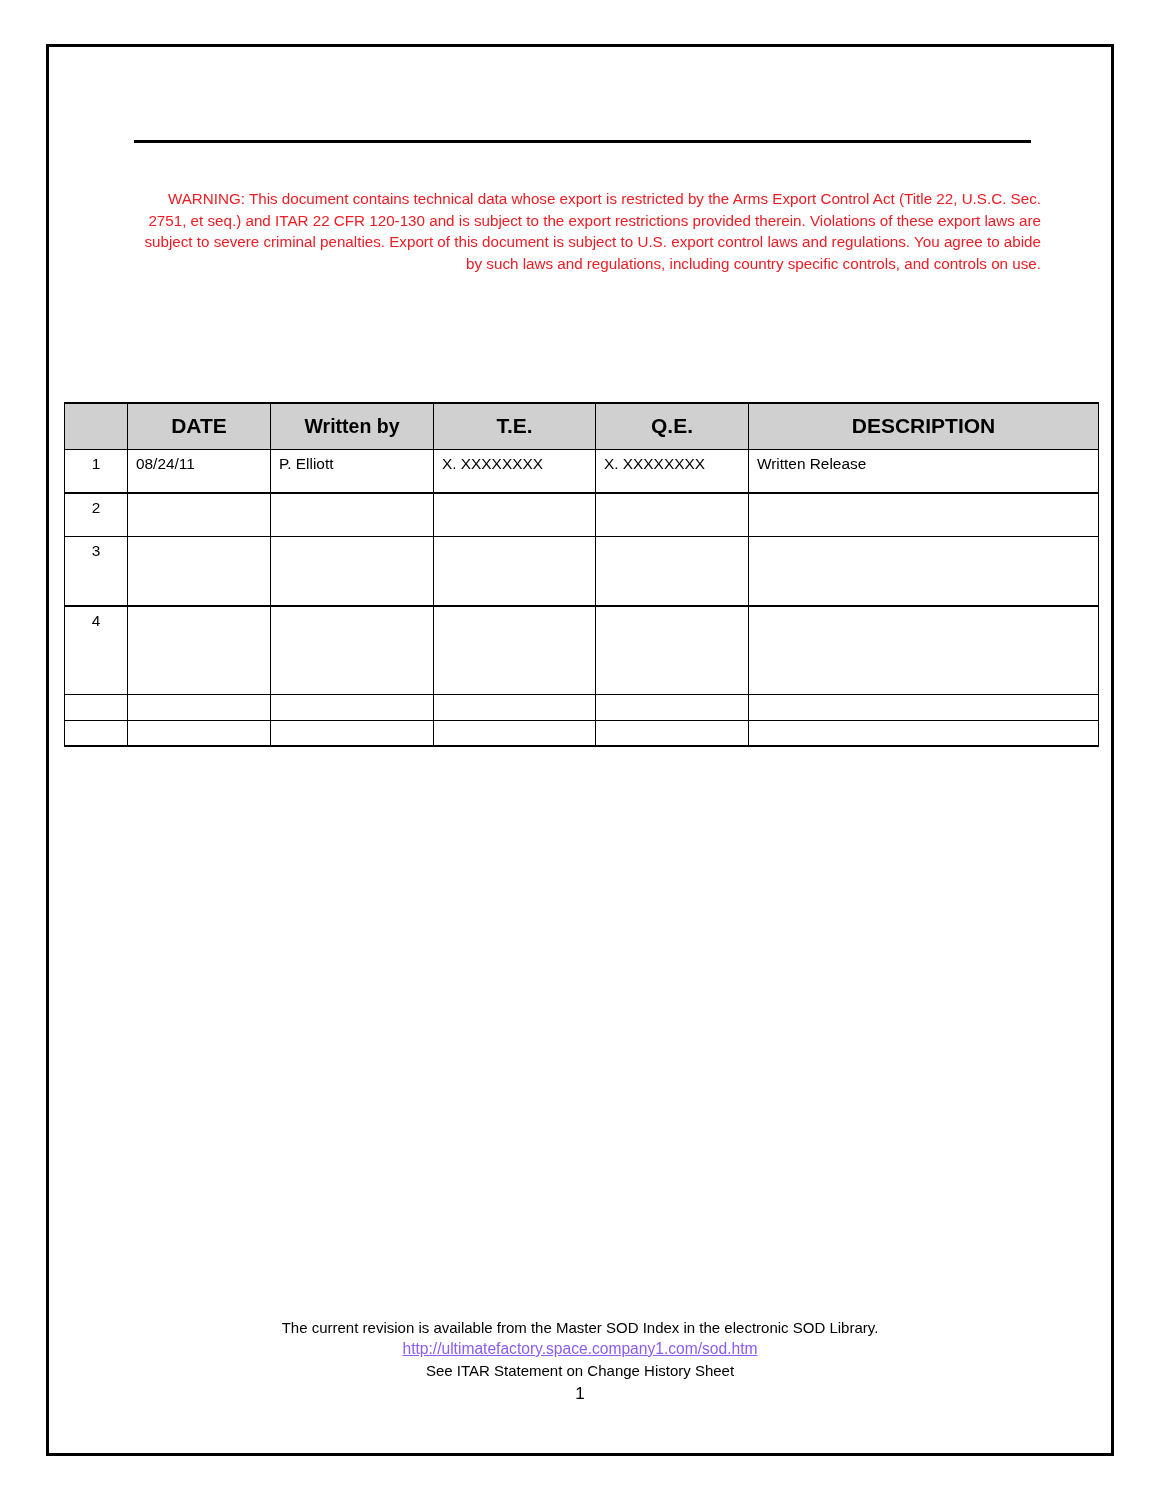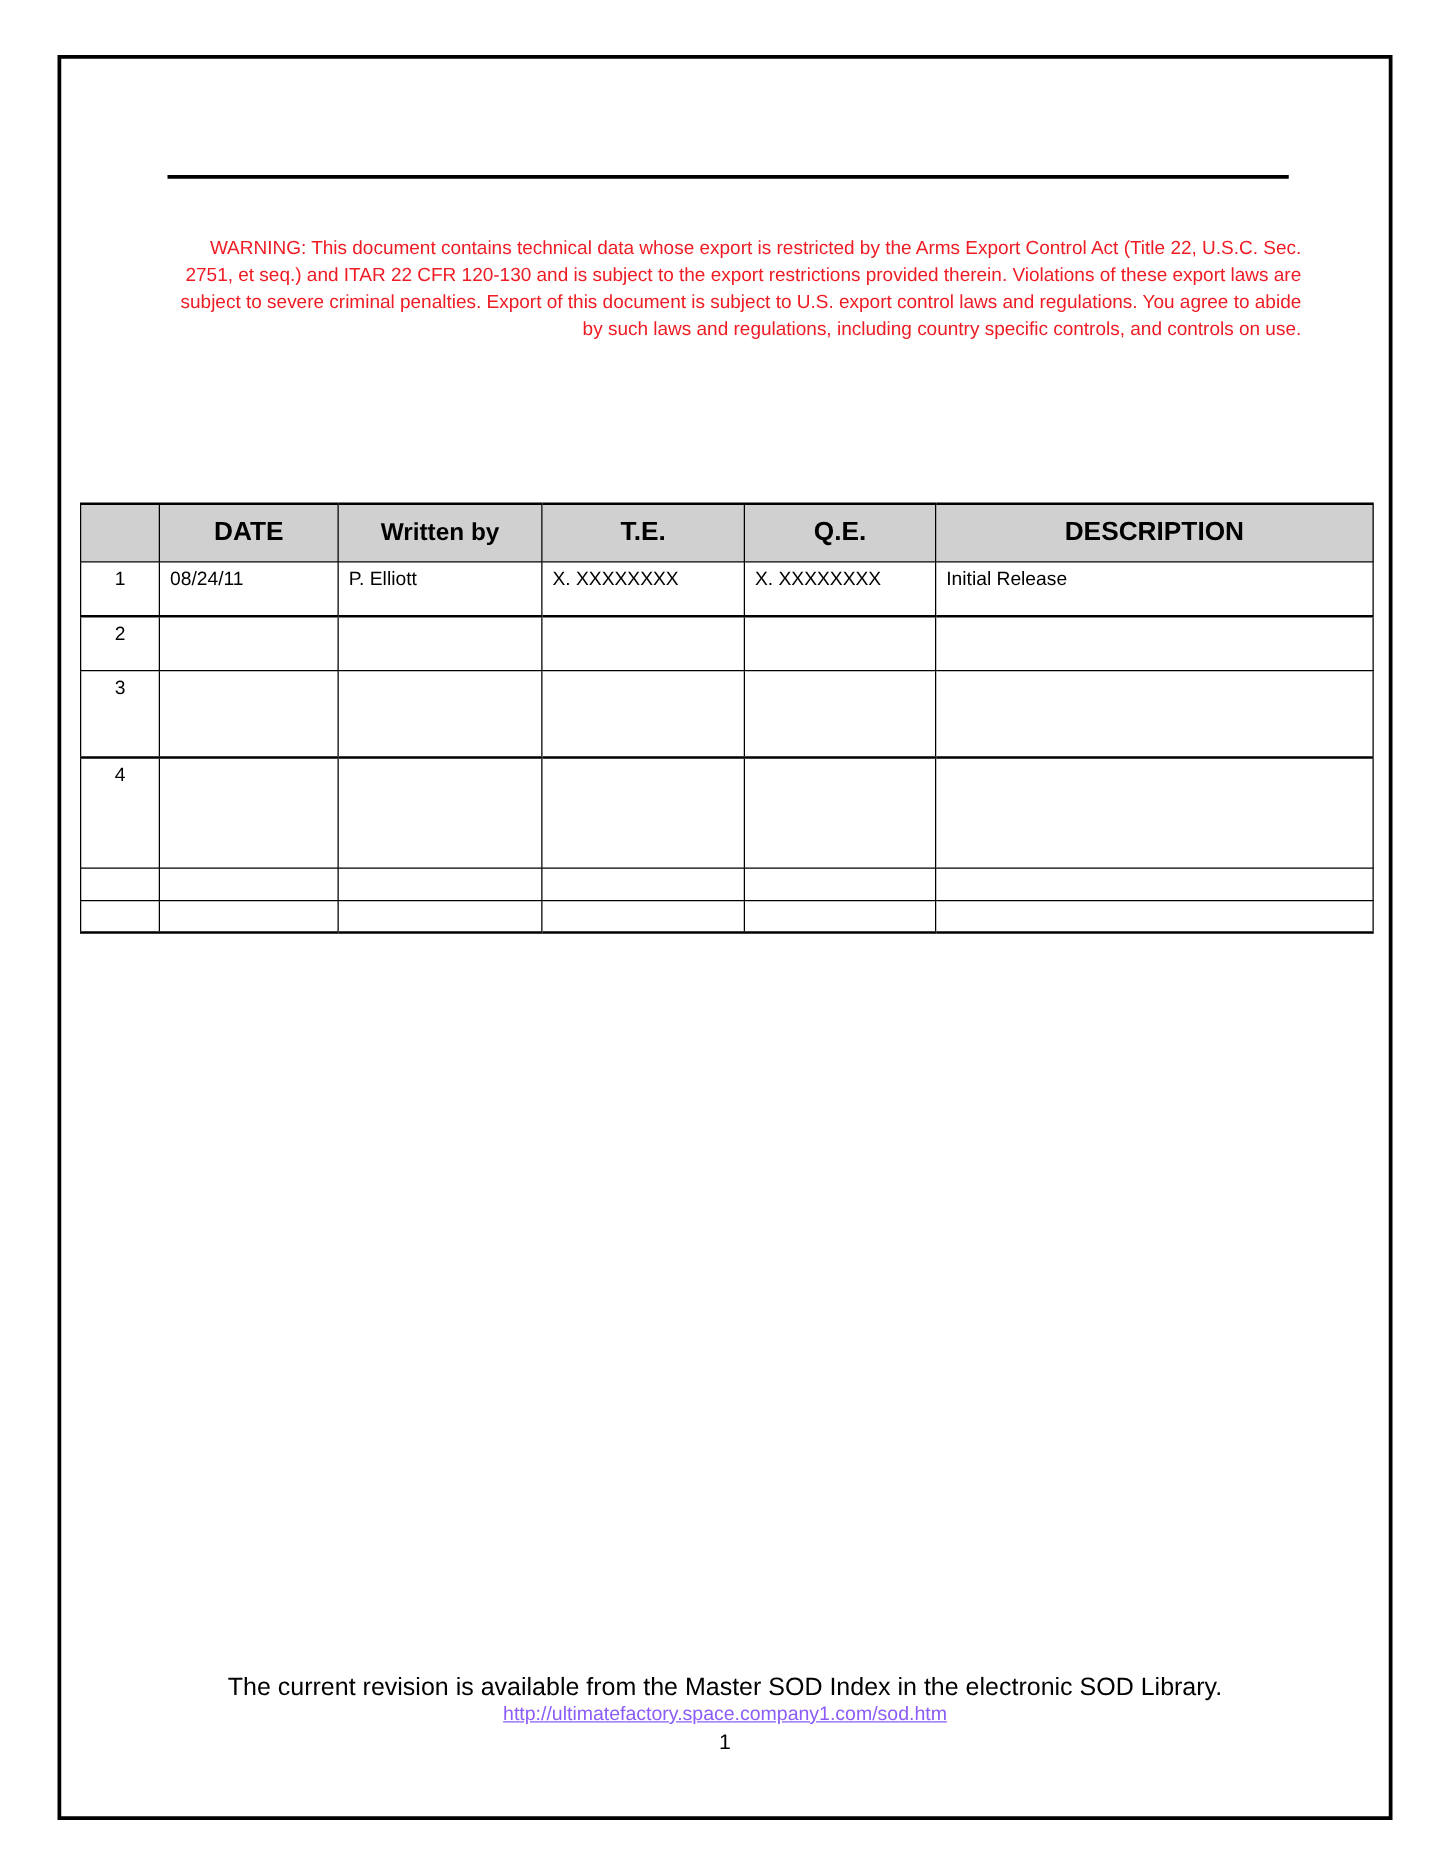--- a/index.html
+++ b/index.html
@@ -138,21 +138,21 @@
 
   
   .footer {
     position: absolute;
     left: 0;
     bottom: 48px;
     width: 100%;
     text-align: center;
   }
   .footer-line {
-    font-size: 20px;
+    font-size: 15px;
     line-height: 23px;
     white-space: nowrap;
   }
   .footer-url {
     font-size: 15.6px;
     line-height: 20px;
     color: #8b5cf6;
     text-decoration: underline;
     white-space: nowrap;
   }
@@ -191,21 +191,21 @@
         <th>DESCRIPTION</th>
       </tr>
     </thead>
     <tbody>
       <tr class="r1">
         <td class="num">1</td>
         <td>08/24/11</td>
         <td>P. Elliott</td>
         <td>X. XXXXXXXX</td>
         <td>X. XXXXXXXX</td>
-        <td>Initial Release</td>
+        <td>Written Release</td>
       </tr>
       <tr class="r2">
         <td class="num">2</td>
         <td></td>
         <td></td>
         <td></td>
         <td></td>
         <td></td>
       </tr>
       <tr class="r3">
@@ -239,16 +239,17 @@
         <td></td>
         <td></td>
         <td></td>
       </tr>
     </tbody>
   </table>
 
   <div class="footer">
     <div class="footer-line">The current revision is available from the Master SOD Index in the electronic SOD Library.</div>
     <a class="footer-url" href="#">http://ultimatefactory.space.company1.com/sod.htm</a>
+    <div class="footer-line">See ITAR Statement on Change History Sheet</div>
     <div class="footer-page">1</div>
   </div>
 
 </div>
 
 </body></html>

